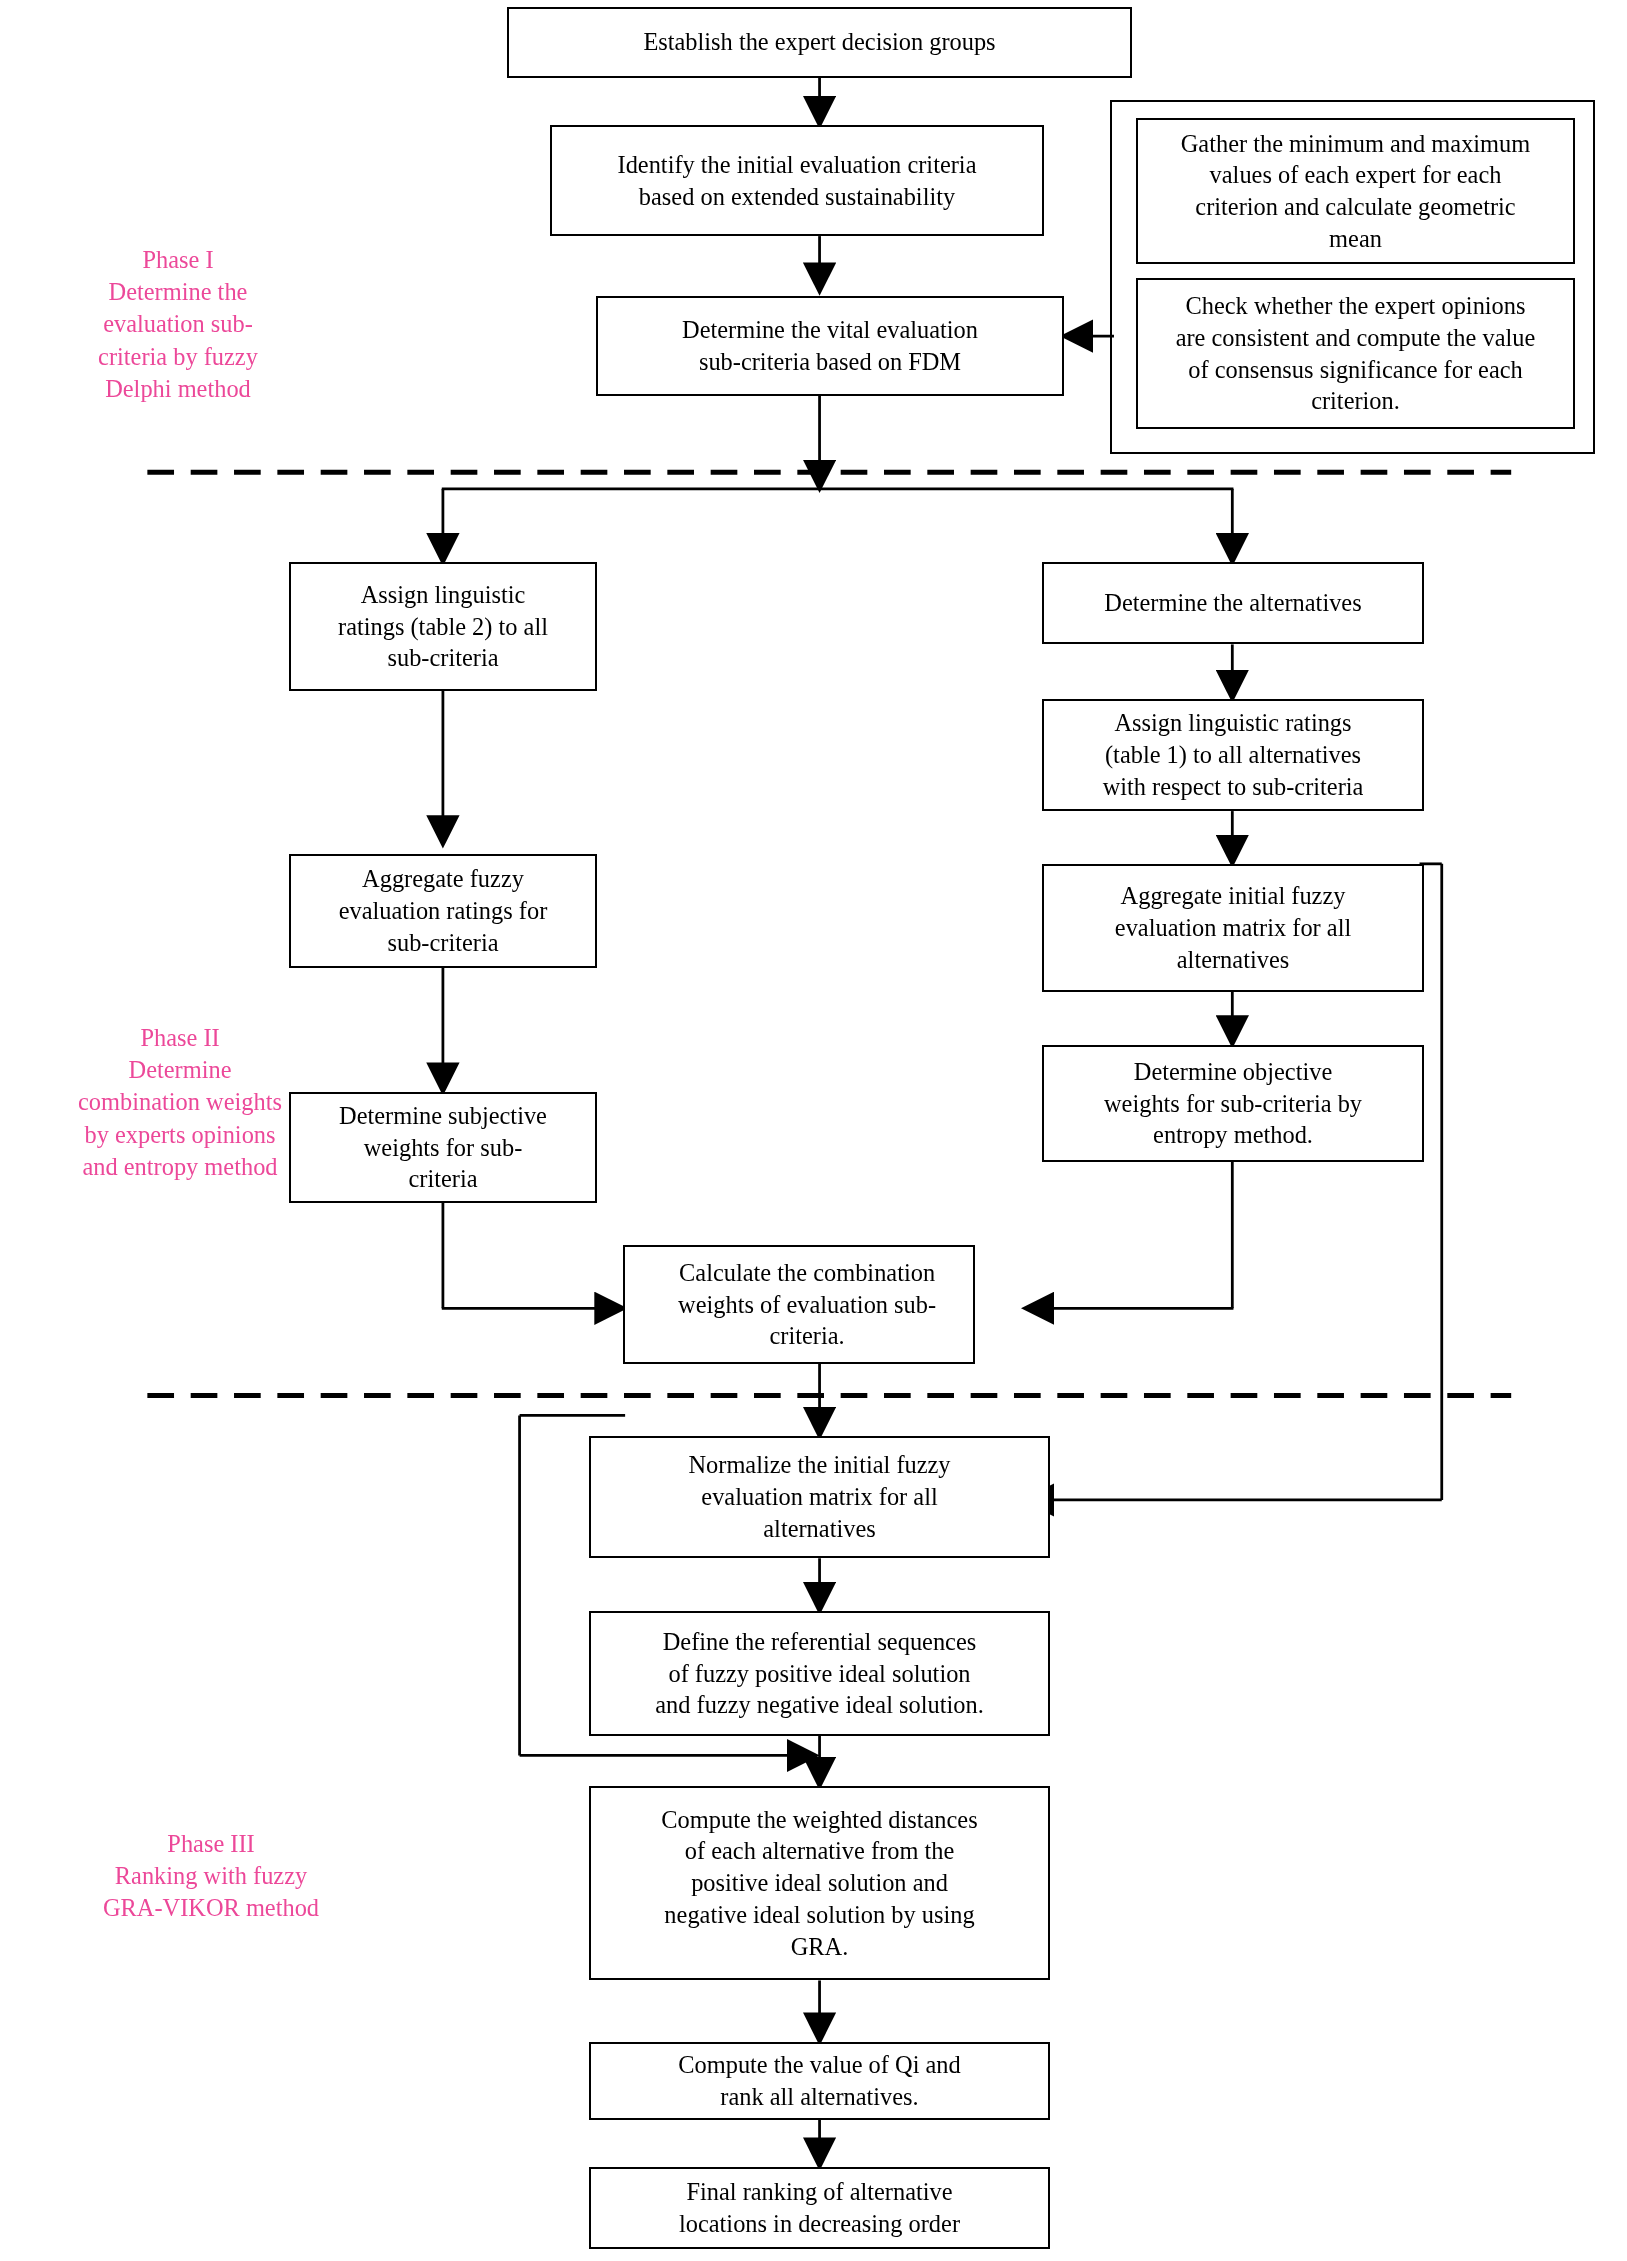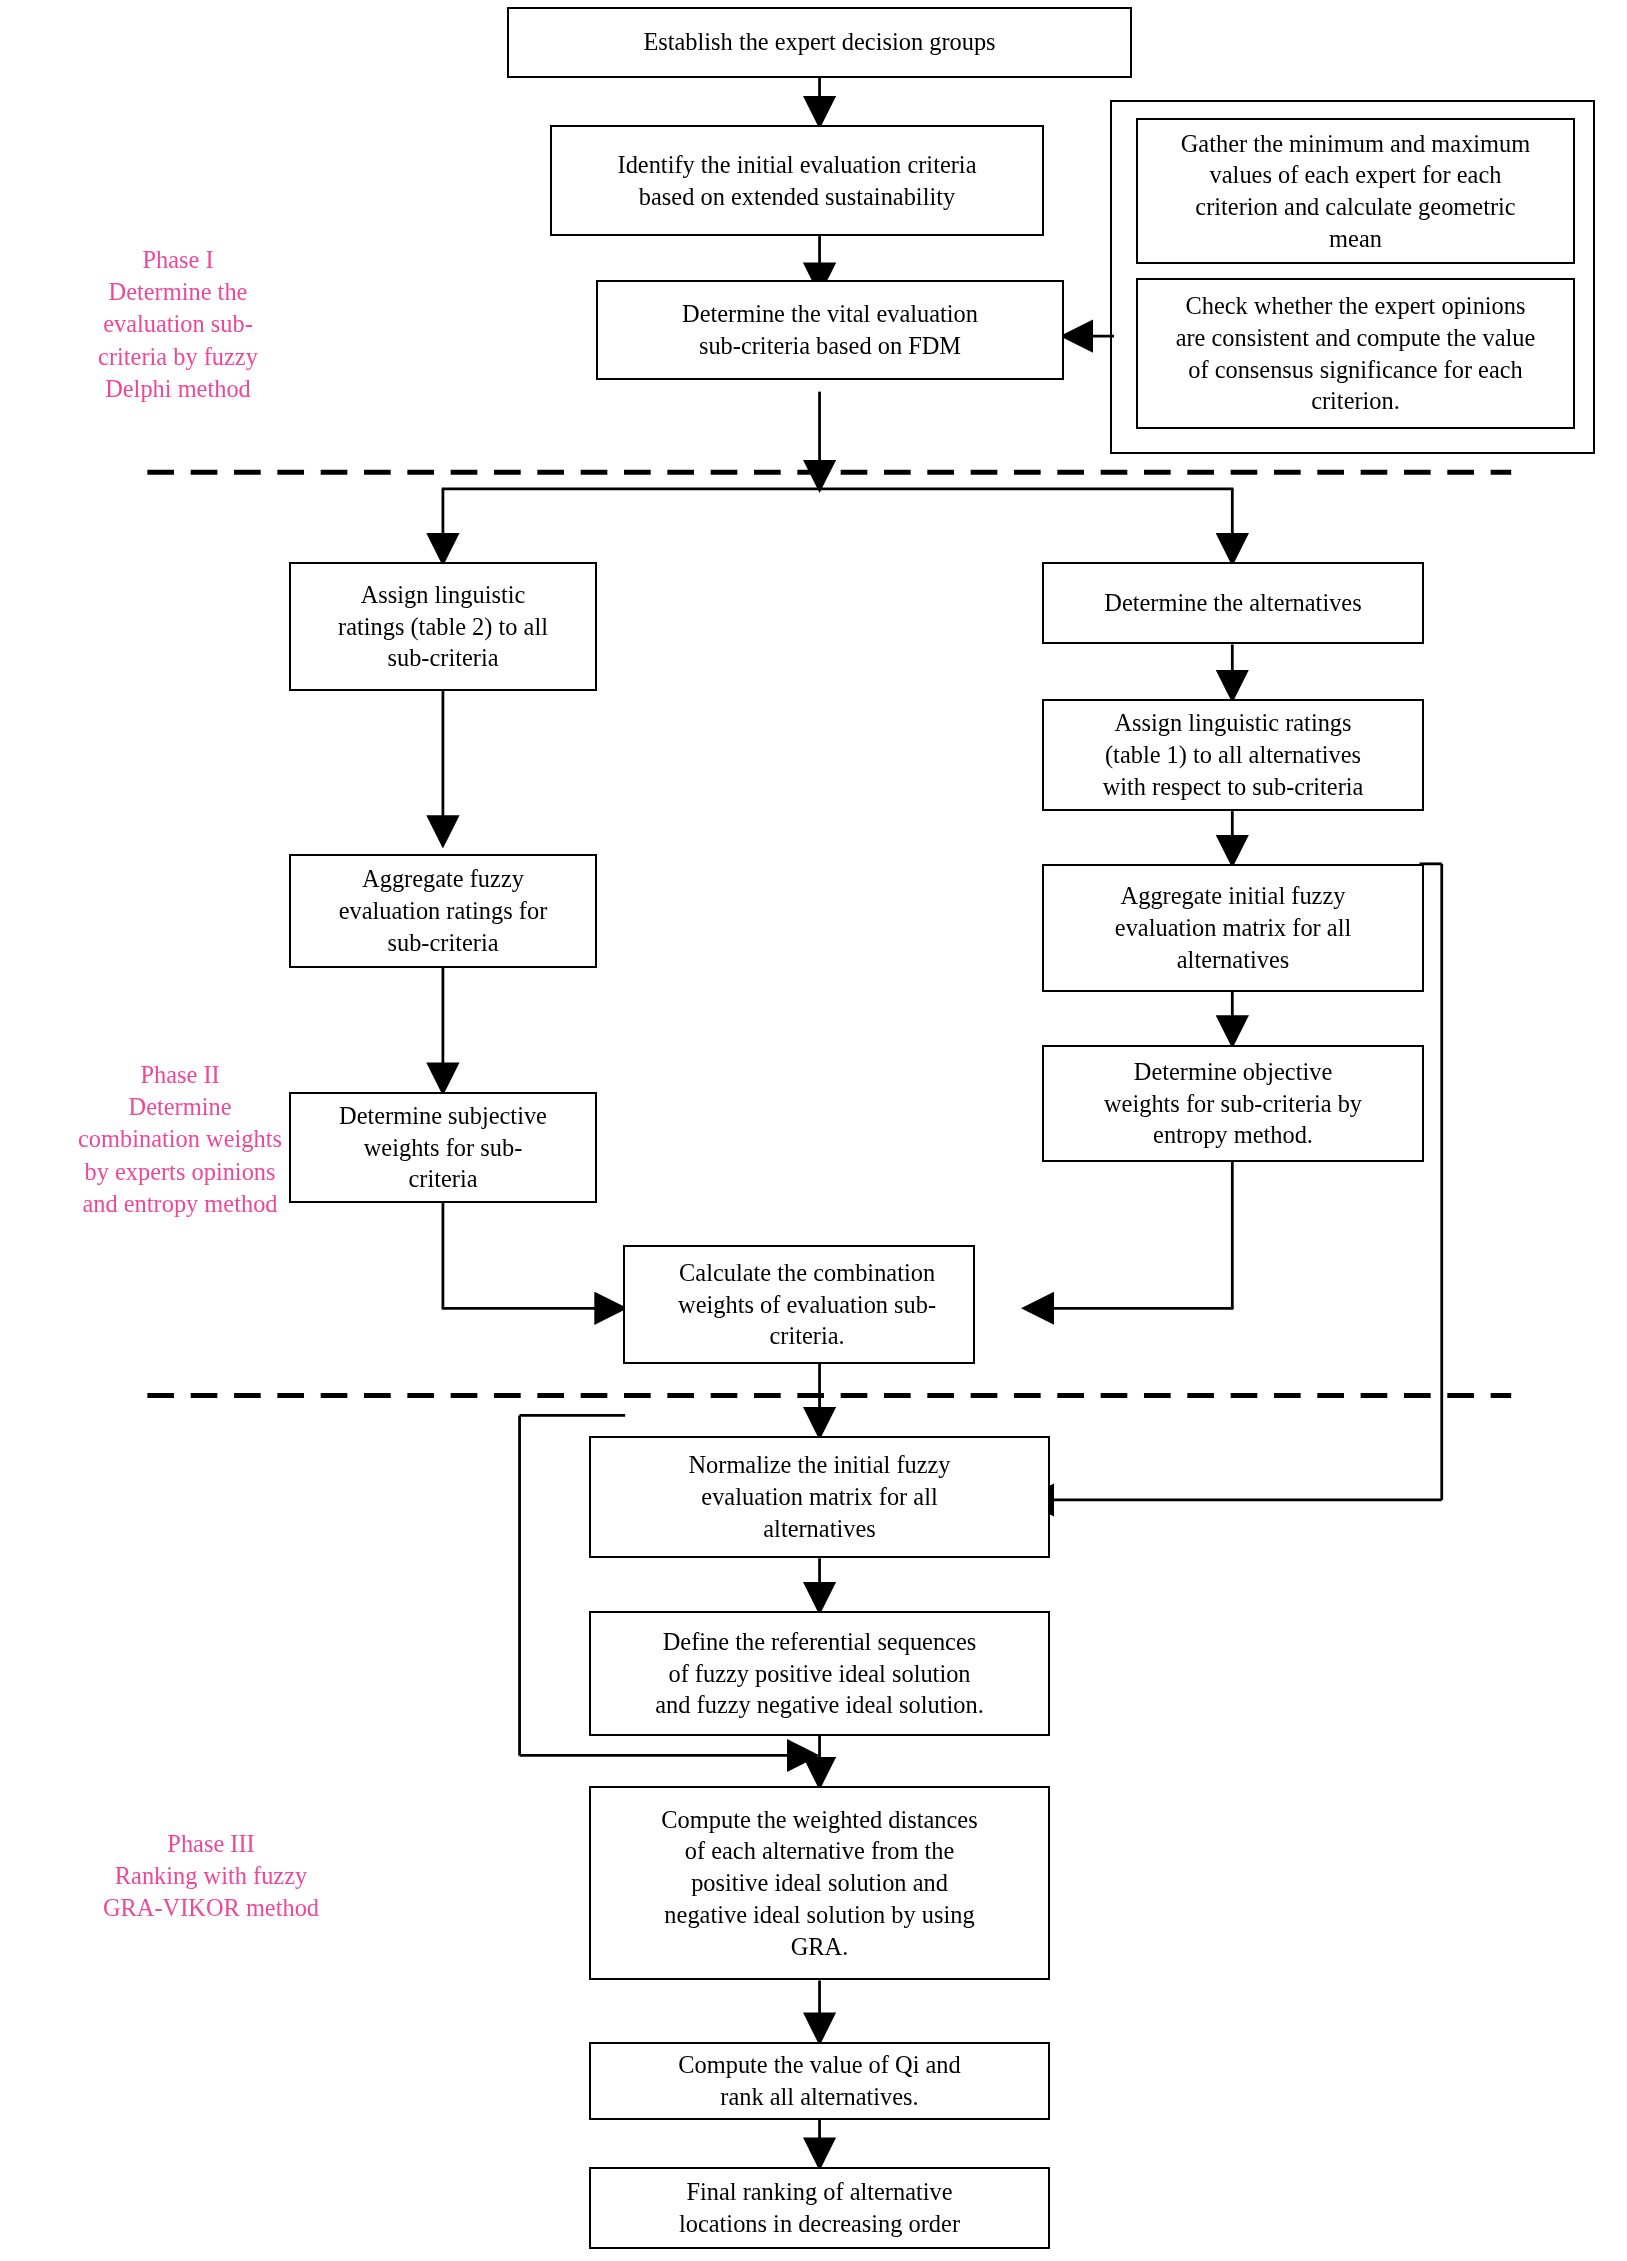--- a/index.html
+++ b/index.html
@@ -119,42 +119,42 @@
       <line x1="265" y1="2512" x2="2720" y2="2512"></line>
     </g>
   </svg>
 
   <div class="phase-label" style="left:50px; top:244px; width:256px;">Phase I
 Determine the
 evaluation sub-
 criteria by fuzzy
 Delphi method</div>
 
-  <div class="phase-label" style="left:33px; top:1022px; width:294px;margin-top:37px;">Phase II
+  <div class="phase-label" style="left:33px; top:1022px; width:294px;">Phase II
 Determine
 combination weights
 by experts opinions
 and entropy method</div>
 
   <div class="phase-label" style="left:33px; top:1828px; width:356px;">Phase III
 Ranking with fuzzy
 GRA-VIKOR method</div>
 
   <div class="group-box" style="left:1110px; top:100px; width:485px; height:354px;"></div>
 
   <div class="node" style="left:507px; top:6.7px; width:625px; height:71px;">
     <span class="txt">Establish the expert decision groups</span>
   </div>
 
   <div class="node" style="left:550px; top:125px; width:494px; height:111px;">
     <span class="txt">Identify the initial evaluation criteria
 based on extended sustainability</span>
   </div>
 
-  <div class="node" style="left:596px; top:280px; width:468px; height:100px;">
+  <div class="node" style="left:596px; top:296px; width:468px; height:100px;">
     <span class="txt">Determine the vital evaluation
 sub-criteria based on FDM</span>
   </div>
 
   <div class="node" style="left:1136px; top:118px; width:439px; height:146px;">
     <span class="txt">Gather the  minimum and maximum
 values of each expert for each
 criterion and calculate geometric
 mean</span>
   </div>

